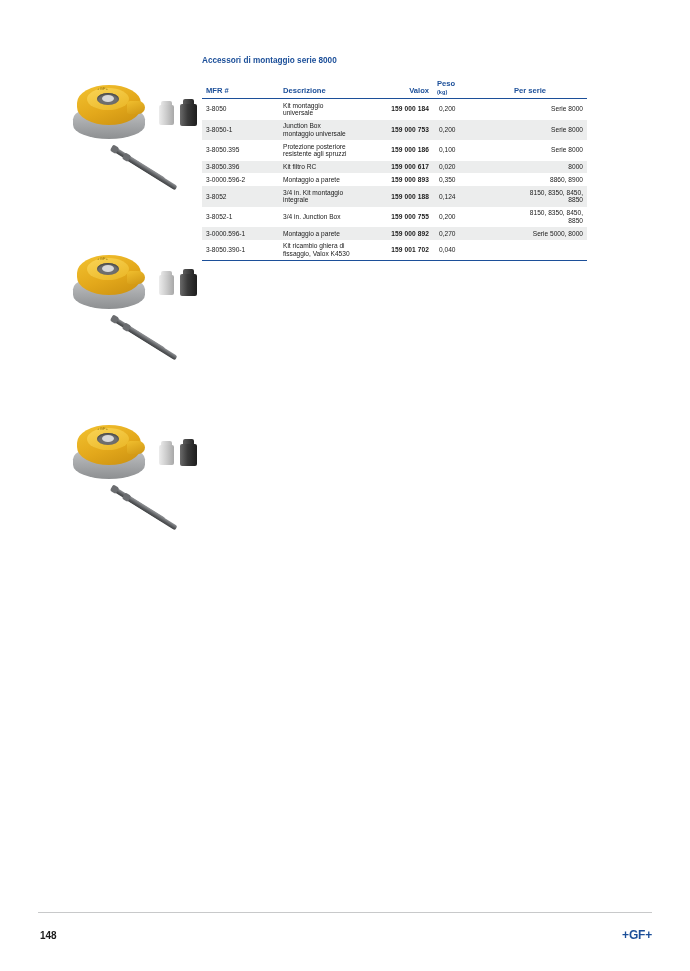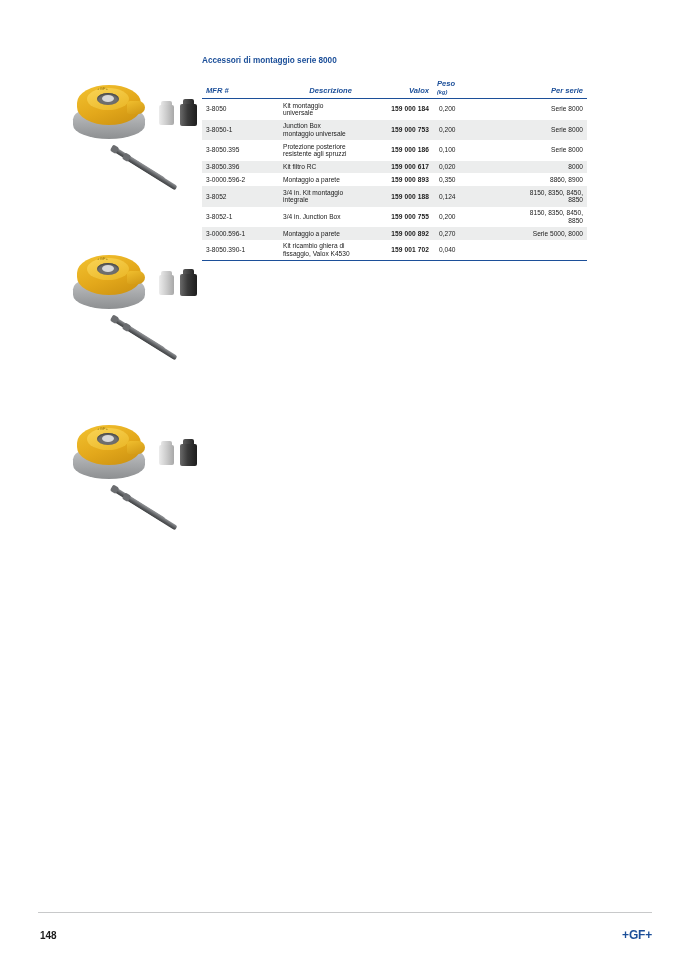--- a/index.html
+++ b/index.html
@@ -204,24 +204,23 @@
     table-layout: fixed;
   }
   table.parts th {
     font-size: 7.6px;
     color: #1c4f99;
     font-weight: bold;
     text-align: left;
     padding: 0 4px 3px 4px;
     vertical-align: bottom;
     border-bottom: 1.1px solid #1c4f99;
-    font-style: italic;
   }
   table.parts th.num { text-align: right; }
-  table.parts th.right { text-align: right; }
+  table.parts th.right { }
   .unit {
     display: block;
     font-size: 5.6px;
     font-weight: bold;
     color: #1c4f99;
     margin-top: 1px;
   }
   table.parts td {
     font-size: 6.6px;
     color: #1a1a1a;

